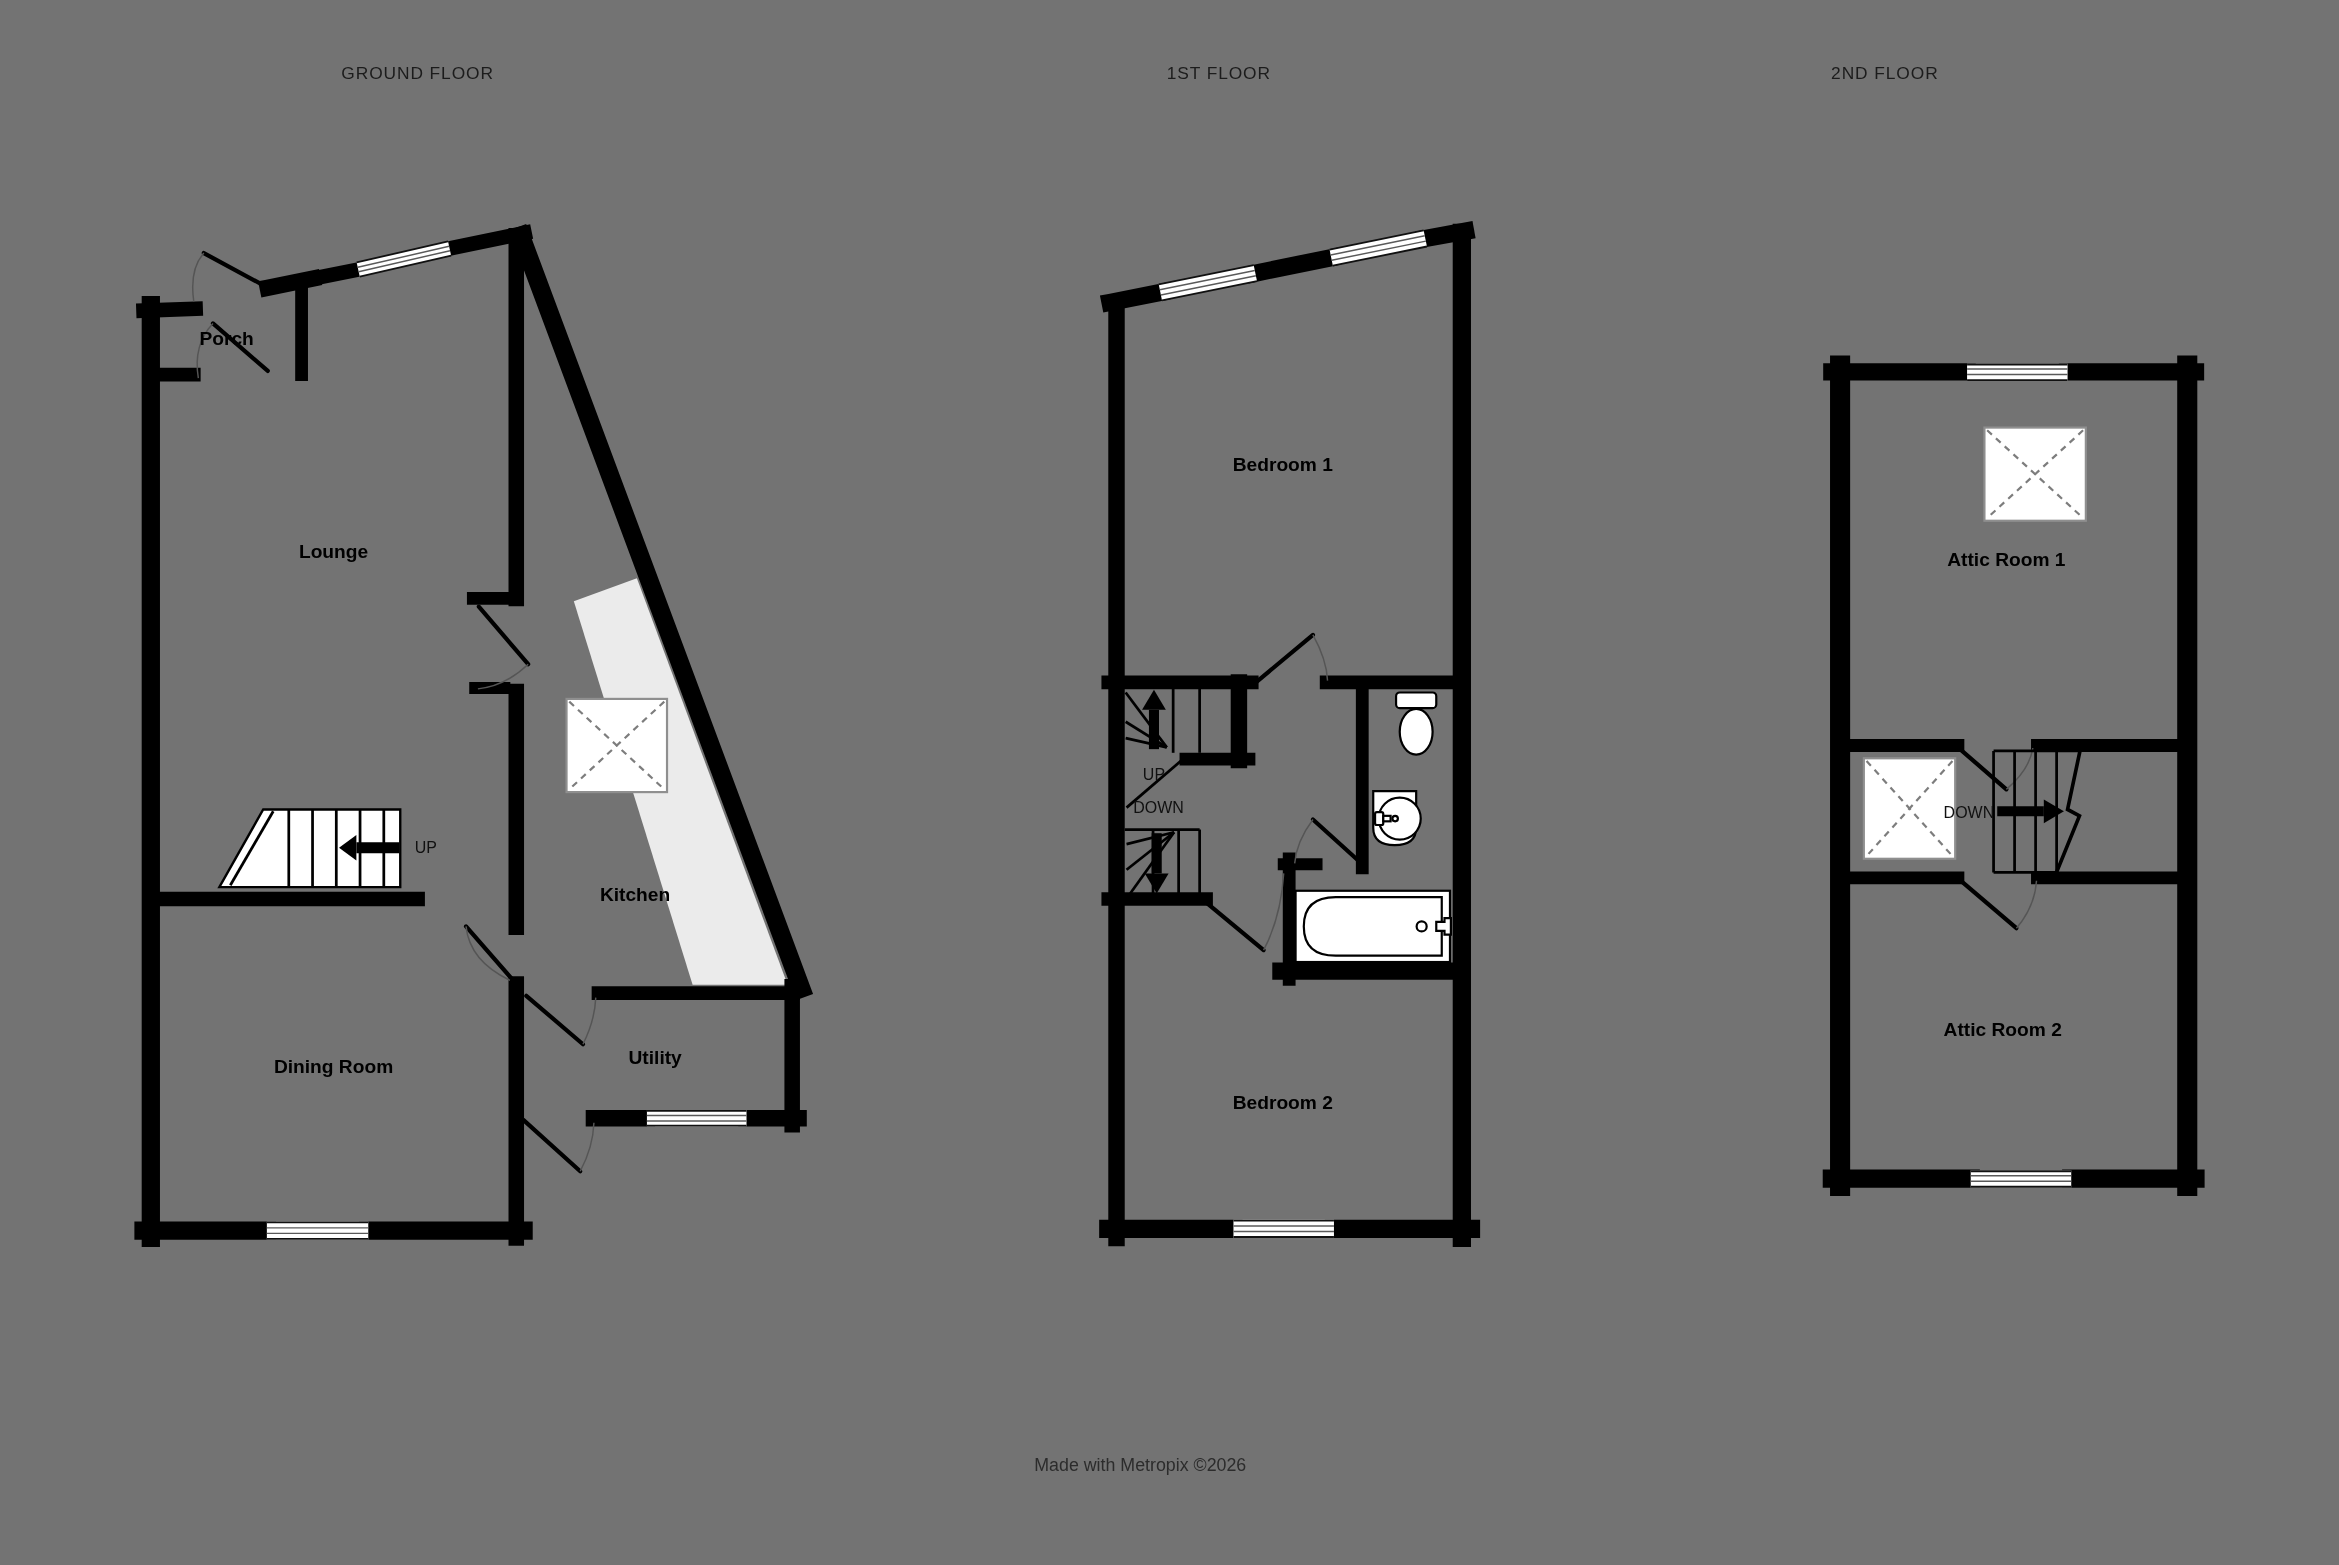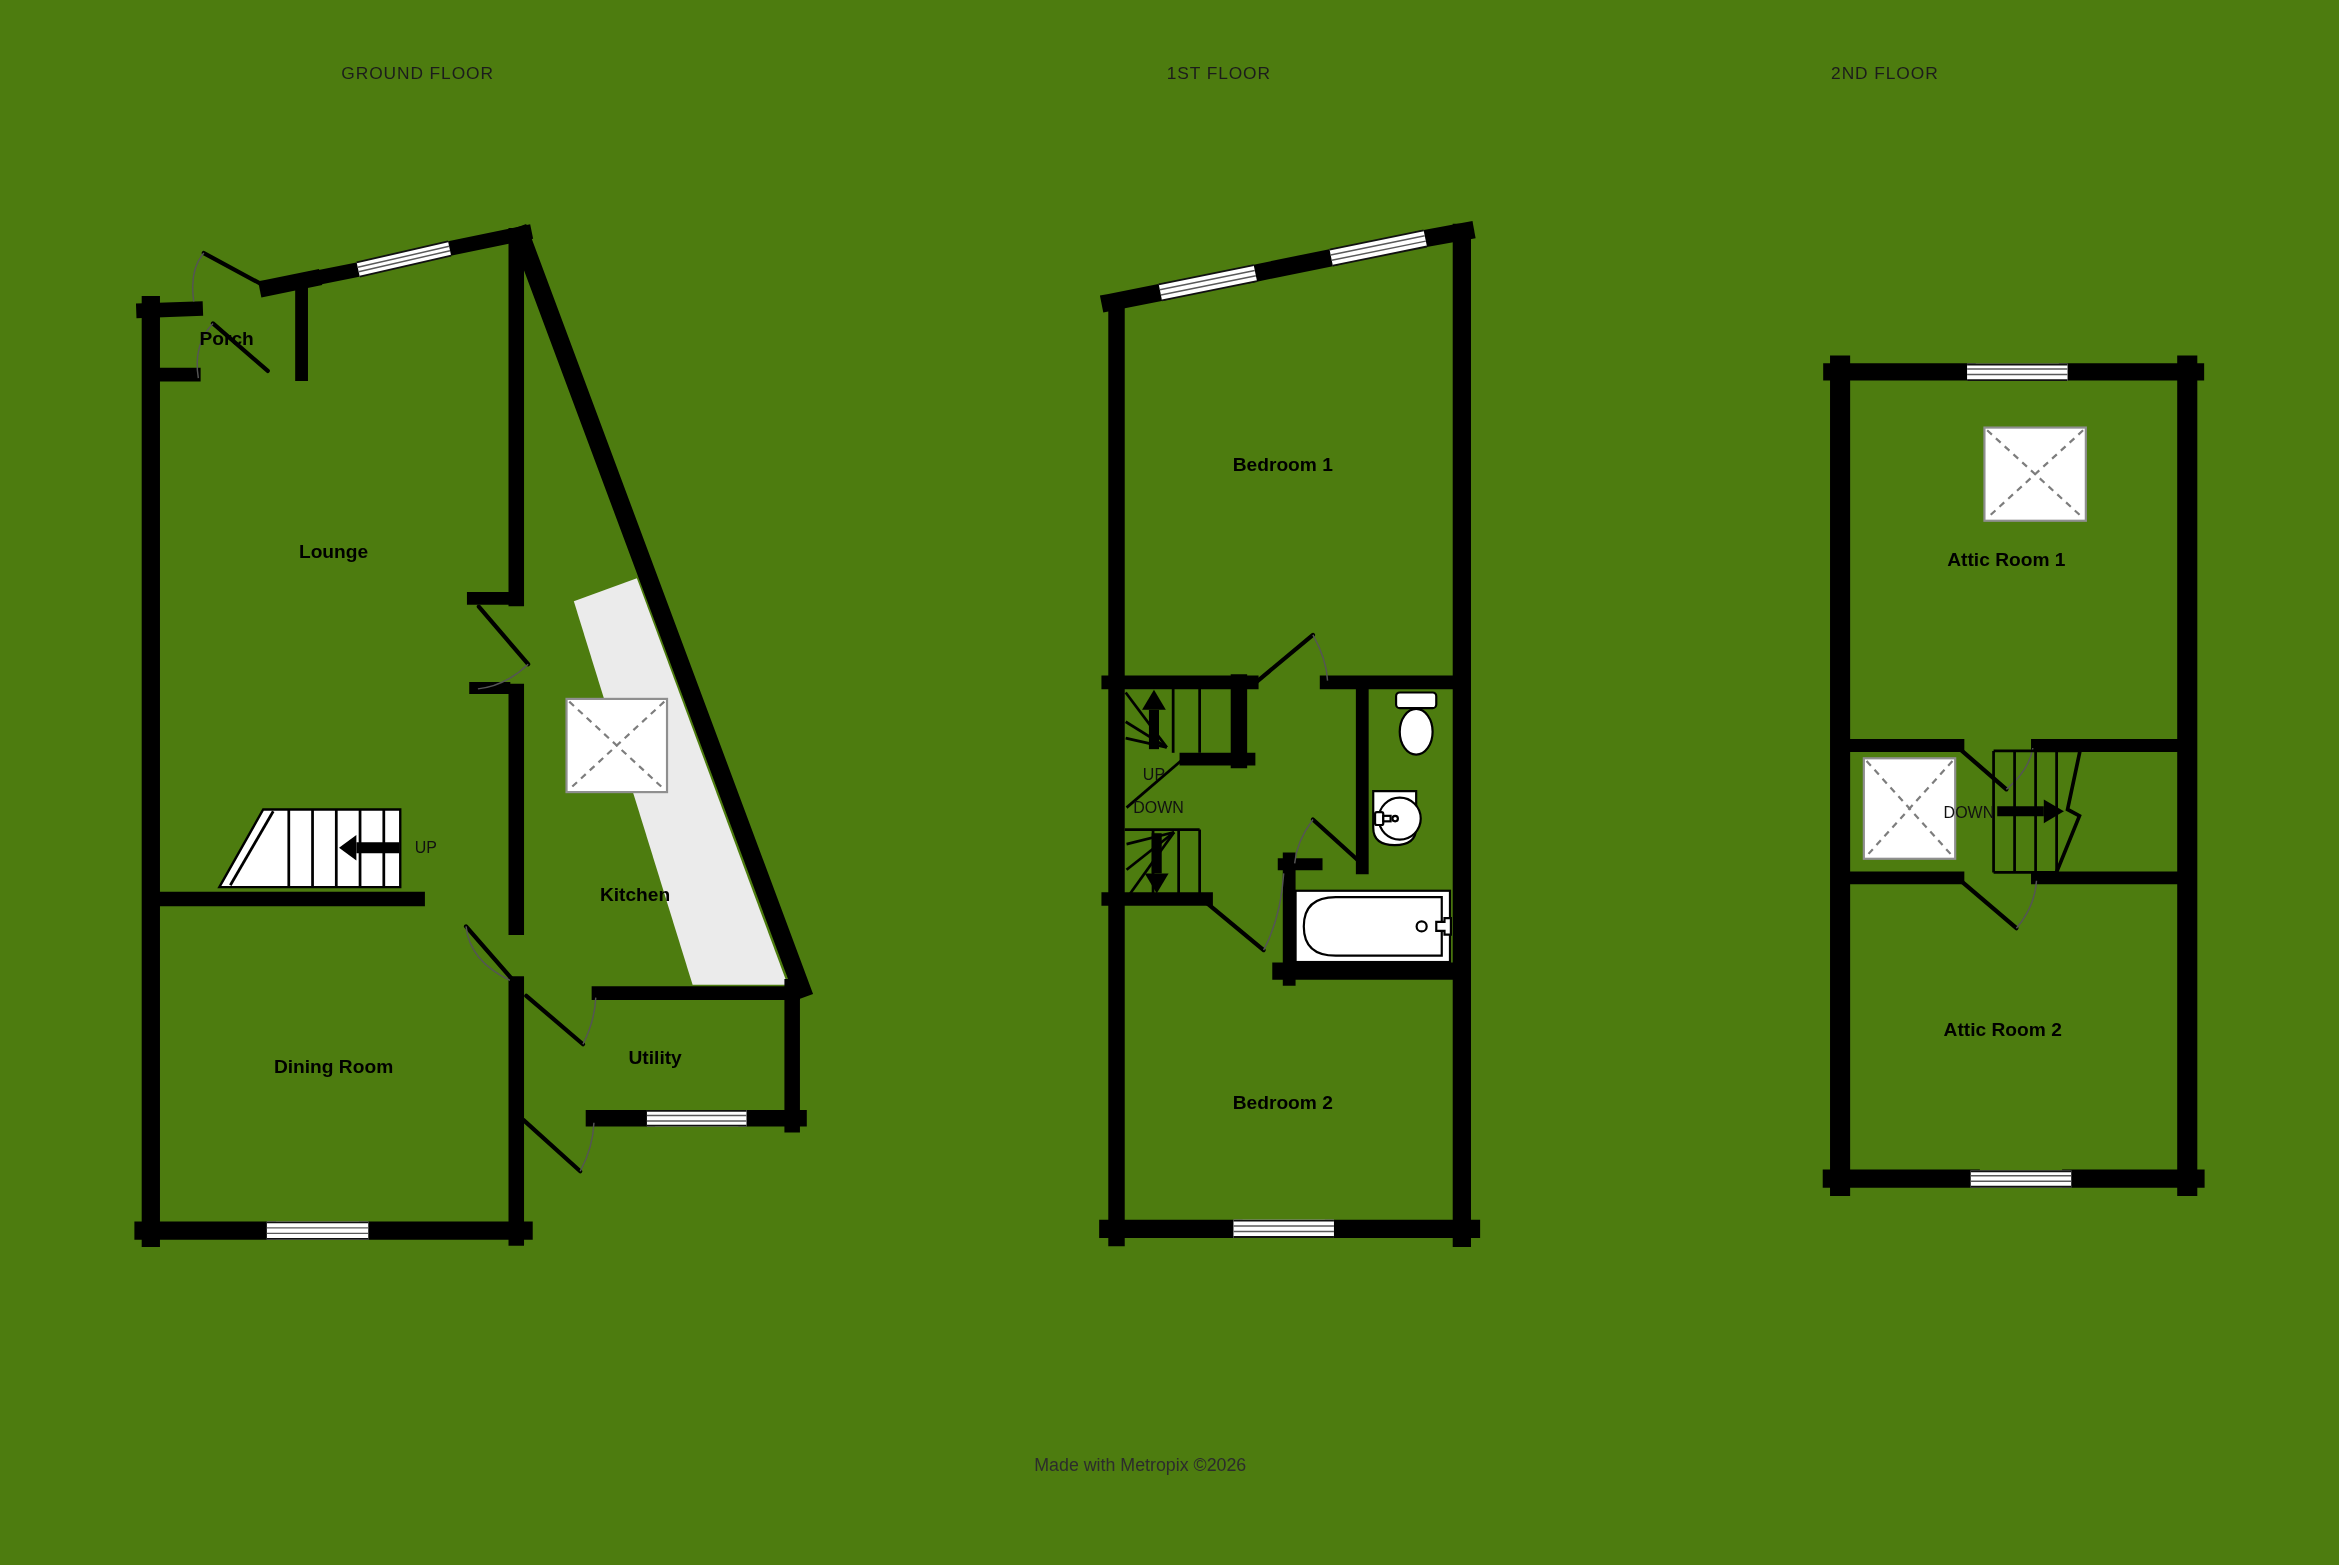--- a/index.html
+++ b/index.html
@@ -1,16 +1,16 @@
 <!DOCTYPE html>
 <html style="font-size:14.6px"><head>
 <meta charset="utf-8">
 <style>
   html,body{margin:0;padding:0;background:#fff;}
-  .stage{position:relative;width:2339px;height:1565px;background:#4d7c0f;overflow:hidden;text-align:center;}
+  .stage{position:relative;width:2339px;height:1565px;background:#737373;overflow:hidden;text-align:center;}
   svg{position:absolute;left:0;top:0;}
   .wall{stroke:#000;stroke-linecap:square;}
   .leaf{stroke:#000;stroke-width:4.6;stroke-linecap:round;}
   .arc{stroke:#555;stroke-width:1.6;fill:none;}
   .tread{stroke:#000;stroke-width:3;}
   .thinedge{stroke:#000;stroke-width:2.6;fill:#fff;}
   .fix{stroke:#000;fill:#fff;stroke-width:2.4;}
   .winrect{fill:#fff;stroke:none;}
   .winedge{stroke:#111;stroke-width:2;}
   .winmid{stroke:#5a5a5a;stroke-width:1.6;}

